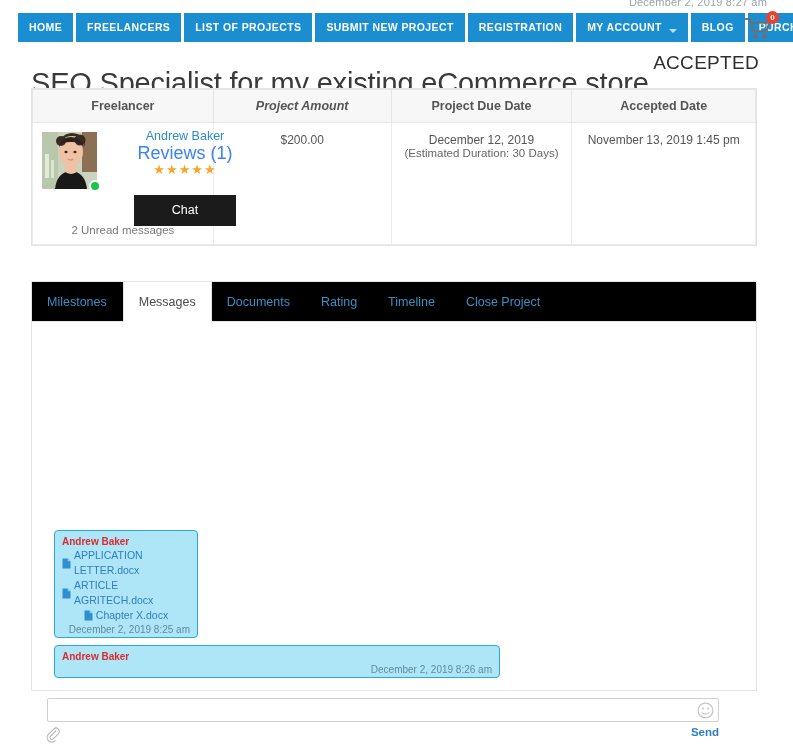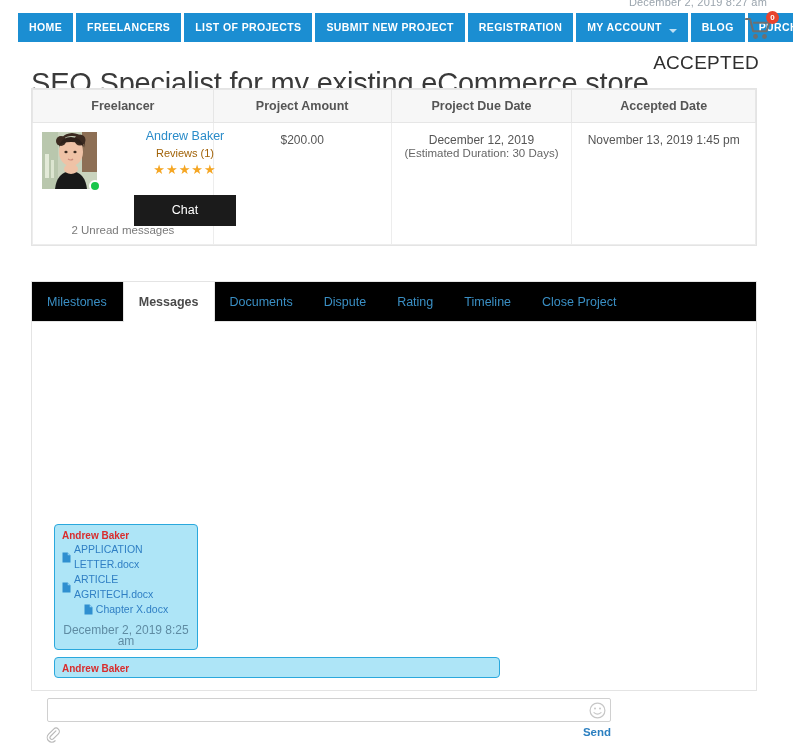--- a/index.html
+++ b/index.html
@@ -107,21 +107,21 @@
   table.info td {
     border: 1px solid #ededed;
     border-top: none;
     padding: 10px 6px 6px;
     vertical-align: top;
     font-size: 12px;
     color: #555;
     text-align: center;
   }
   table.info th:nth-child(1){ width: 25%; }
-  table.info th:nth-child(2){ width: 24.6%; }
+  table.info th:nth-child(2){ width: 24.6%; font-style: italic; }
   table.info th:nth-child(3){ width: 25%; }
   table.info th:nth-child(4){ width: 25.4%; }
 
   .freelancer-cell { position: relative; height: 122px; padding: 0 !important; border-right:1px solid #ededed;}
   .avatar-wrap {
     position: absolute; left: 9px; top: 9px;
     width: 55px; height: 57px;
   }
   .avatar {
     width: 55px; height: 57px;
@@ -146,22 +146,22 @@
   }
   .fl-name {
     display: block;
     color: #2b8cc9;
     font-size: 12.5px;
     line-height: 17px;
     cursor: pointer;
   }
   .fl-reviews {
     display: block;
-    color: #a16207;
-    font-size: 11px;
+    color: #3b82f6;
+    font-size: 18px;
     line-height: 17px;
     cursor: pointer;
   }
   .stars {
     color: #f5a623;
     font-size: 13px;
     letter-spacing: 1px;
     line-height: 16px;
   }
   .chat-btn {
@@ -213,21 +213,20 @@
     border-right: 1px solid transparent;
     white-space: nowrap;
   }
   .tab.active {
     background: #fff;
     color: #4a4a4a;
     border-left: 1px solid #e4e4e4;
     border-right: 1px solid #e4e4e4;
     margin-bottom: -1px;
     padding-bottom: 1px;
-    font-weight: bold;
   }
 
   .chat-area {
     position: relative;
     height: 368px;
     padding: 10px 12px;
     overflow: hidden;
   }
   .msg-stack {
     position: absolute;
@@ -261,32 +260,32 @@
     cursor: pointer;
     justify-content: center;
   }
   .file-icon { flex: 0 0 auto; }
   .msg-text {
     font-size: 10.5px;
     color: #2d2d2d;
     line-height: 15px;
   }
   .stamp {
-    text-align: center;
-    font-size: 12px;
+    text-align: right;
+    font-size: 10px;
     color: #5f8ca3;
     line-height: 11px;
-    margin-top: 8px;
+    margin-top: 1px;
   }
 
   
   .composer {
     position: absolute;
     left: 47px; top: 698px;
-    width: 564px;
+    width: 672px;
   }
   .composer-input {
     width: 100%;
     height: 24px;
     border: 1px solid #d0d0d0;
     border-radius: 2px;
     padding: 3px 28px 3px 7px;
     font-size: 12px;
     font-family: inherit;
     color: #333;
@@ -420,23 +419,20 @@
       <div class="tab">
         <span>Milestones</span>
       </div>
       <div class="tab active">
         <span>Messages</span>
       </div>
       <div class="tab">
         <span>Documents</span>
       </div>
       <div class="tab">
-        <span>Dispute</span>
-      </div>
-      <div class="tab">
         <span>Rating</span>
       </div>
       <div class="tab">
         <span>Timeline</span>
       </div>
       <div class="tab">
         <span>Close Project</span>
       </div>
     </div>
   <div class="chat-area">
@@ -453,21 +449,21 @@
                 <path d="M5.7 0.5 V3.2 H8.5" fill="#8fd0f0"></path>
               </svg>
               <span>ARTICLE AGRITECH.docx</span>
             </div><div class="file-row">
               <svg class="file-icon" width="9" height="11" viewBox="0 0 9 11">
                 <path d="M0.5 0.5 h5.2 L8.5 3.2 V10.5 H0.5 Z" fill="#2f8fd0"></path>
                 <path d="M5.7 0.5 V3.2 H8.5" fill="#8fd0f0"></path>
               </svg>
               <span>Chapter X.docx</span>
             </div><div class="stamp">December 2, 2019 8:25 am</div></div></div>
-        <div><div class="bubble text"><div class="sender">Andrew Baker</div></div></div>
+        <div><div class="bubble text"><div class="sender">Andrew Baker</div><div class="stamp">December 2, 2019 8:26 am</div></div></div>
       </div>
   </div>
 </div>
 
 <div class="composer">
   <input class="composer-input" type="text" placeholder="" style="">
   <span class="emoji-btn">
     <svg width="17" height="17" viewBox="0 0 17 17">
       <circle cx="8.5" cy="8.5" r="7.4" fill="none" stroke="#999" stroke-width="1.2"></circle>
       <circle cx="6" cy="6.6" r="1" fill="#999"></circle>

